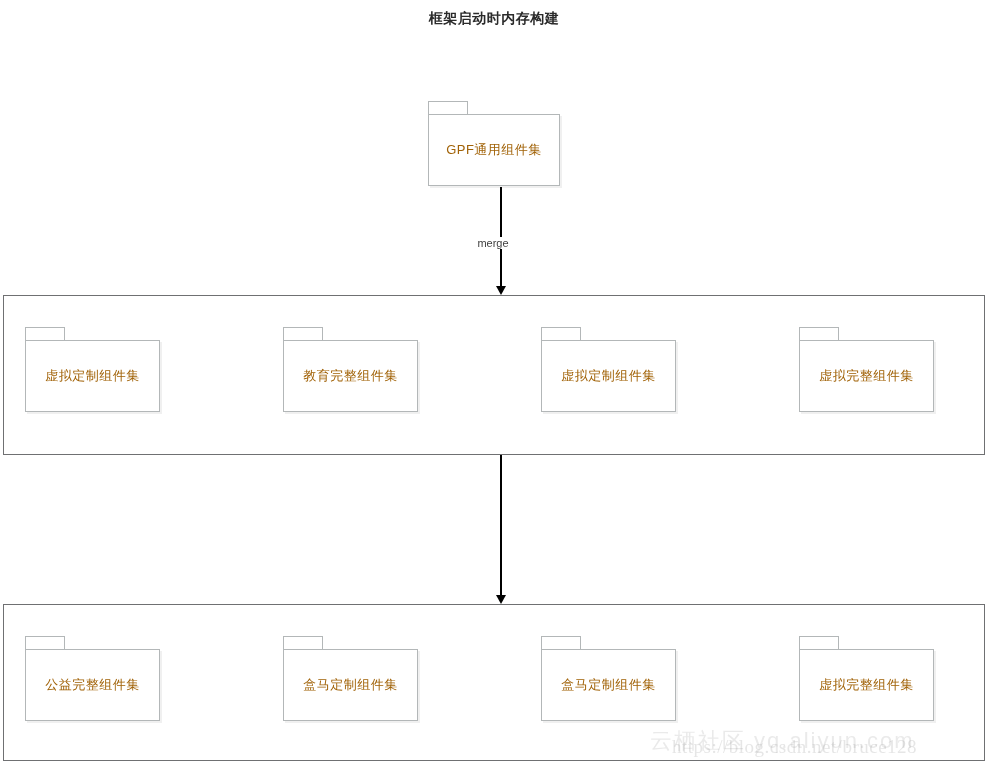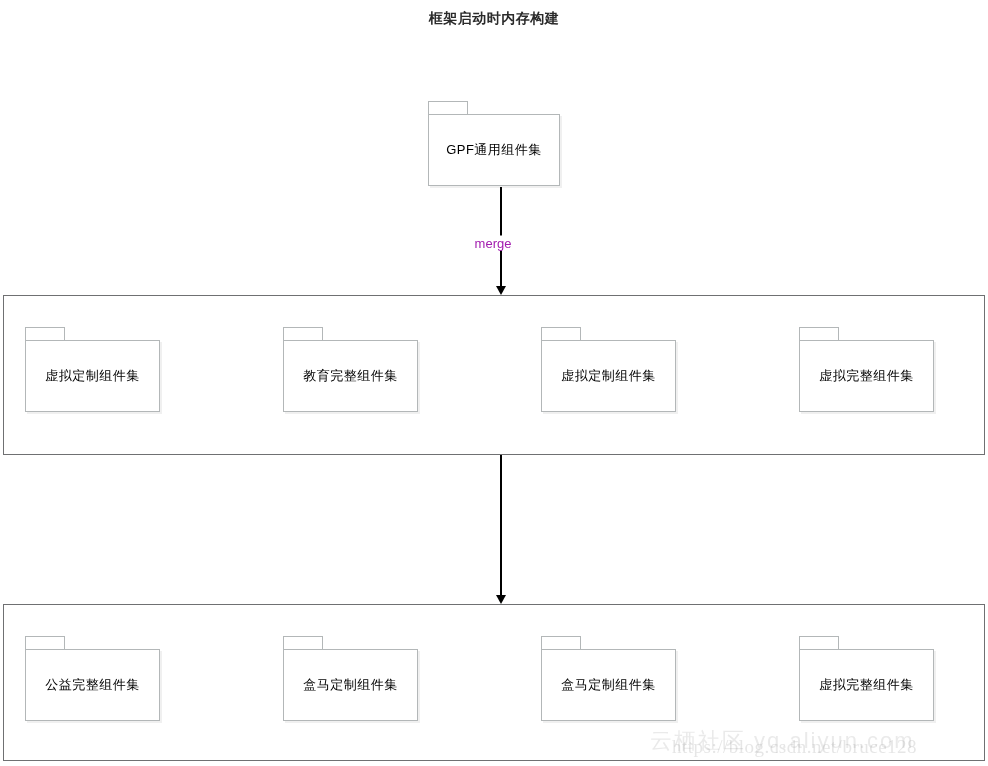--- a/index.html
+++ b/index.html
@@ -52,21 +52,21 @@
     border: 1px solid #b3b7b8;
     background: #ffffff;
     box-sizing: border-box;
     display: flex;
     align-items: center;
     justify-content: center;
     box-shadow: 2px 2px 0 0 rgba(0,0,0,0.06);
   }
   .folder-label {
     font-size: 13px;
-    color: #000000;
+    color: #a16207;
     letter-spacing: 0.5px;
     white-space: nowrap;
   }
 
   
   .folder-root .folder-body {
     width: 132px;
     height: 72px;
   }
   
@@ -98,22 +98,22 @@
     position: absolute;
     left: -4.5px;
     width: 0;
     height: 0;
     border-left: 5px solid transparent;
     border-right: 5px solid transparent;
     border-top: 9px solid #000000;
   }
   .arrow-label {
     position: absolute;
-    font-size: 13px;
-    color: #a21caf;
+    font-size: 11px;
+    color: #404040;
     background: #ffffff;
     padding: 0 4px;
     white-space: nowrap;
     transform: translate(-50%, -50%);
   }
 
   
   .watermark {
     position: absolute;
     white-space: nowrap;

